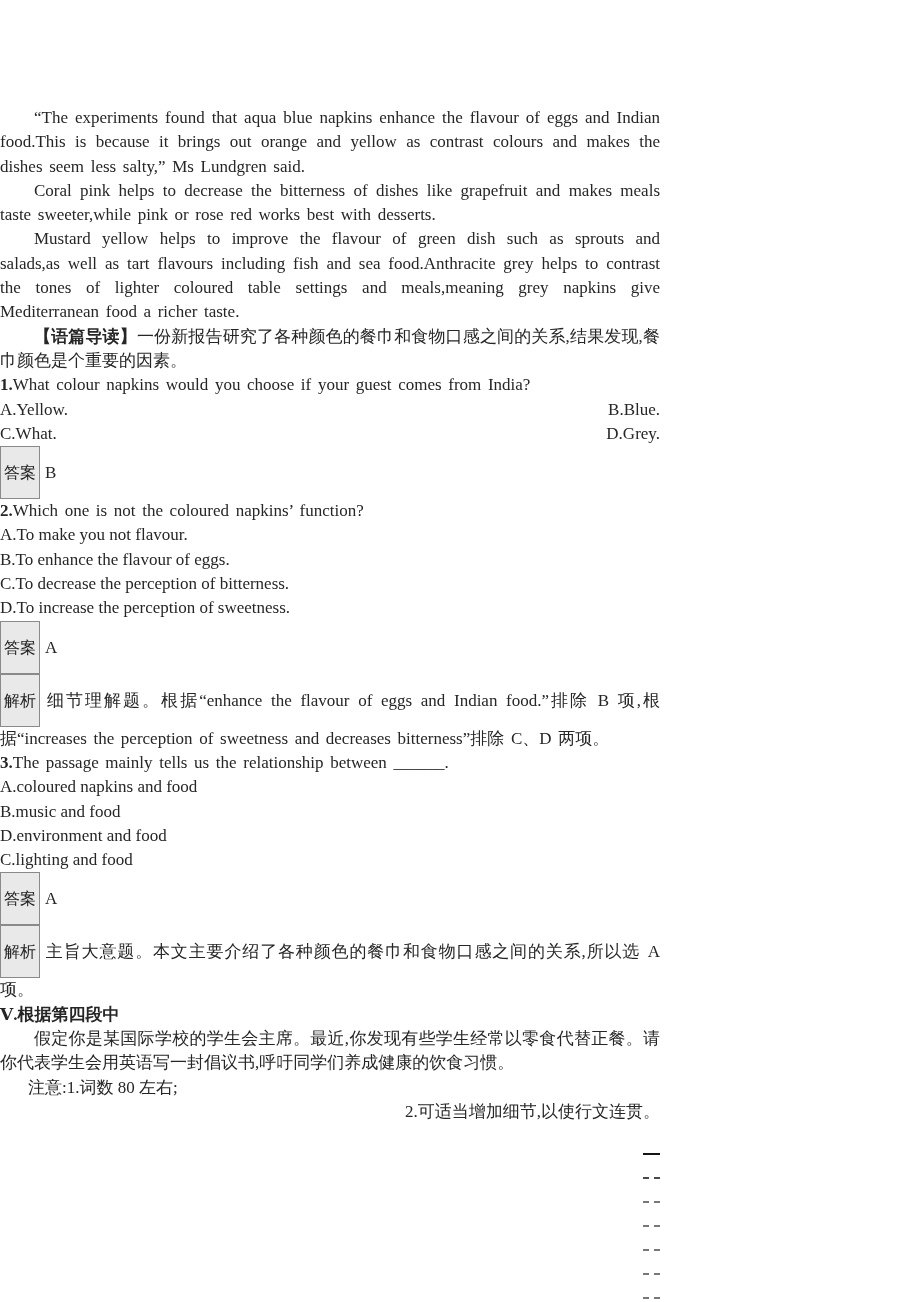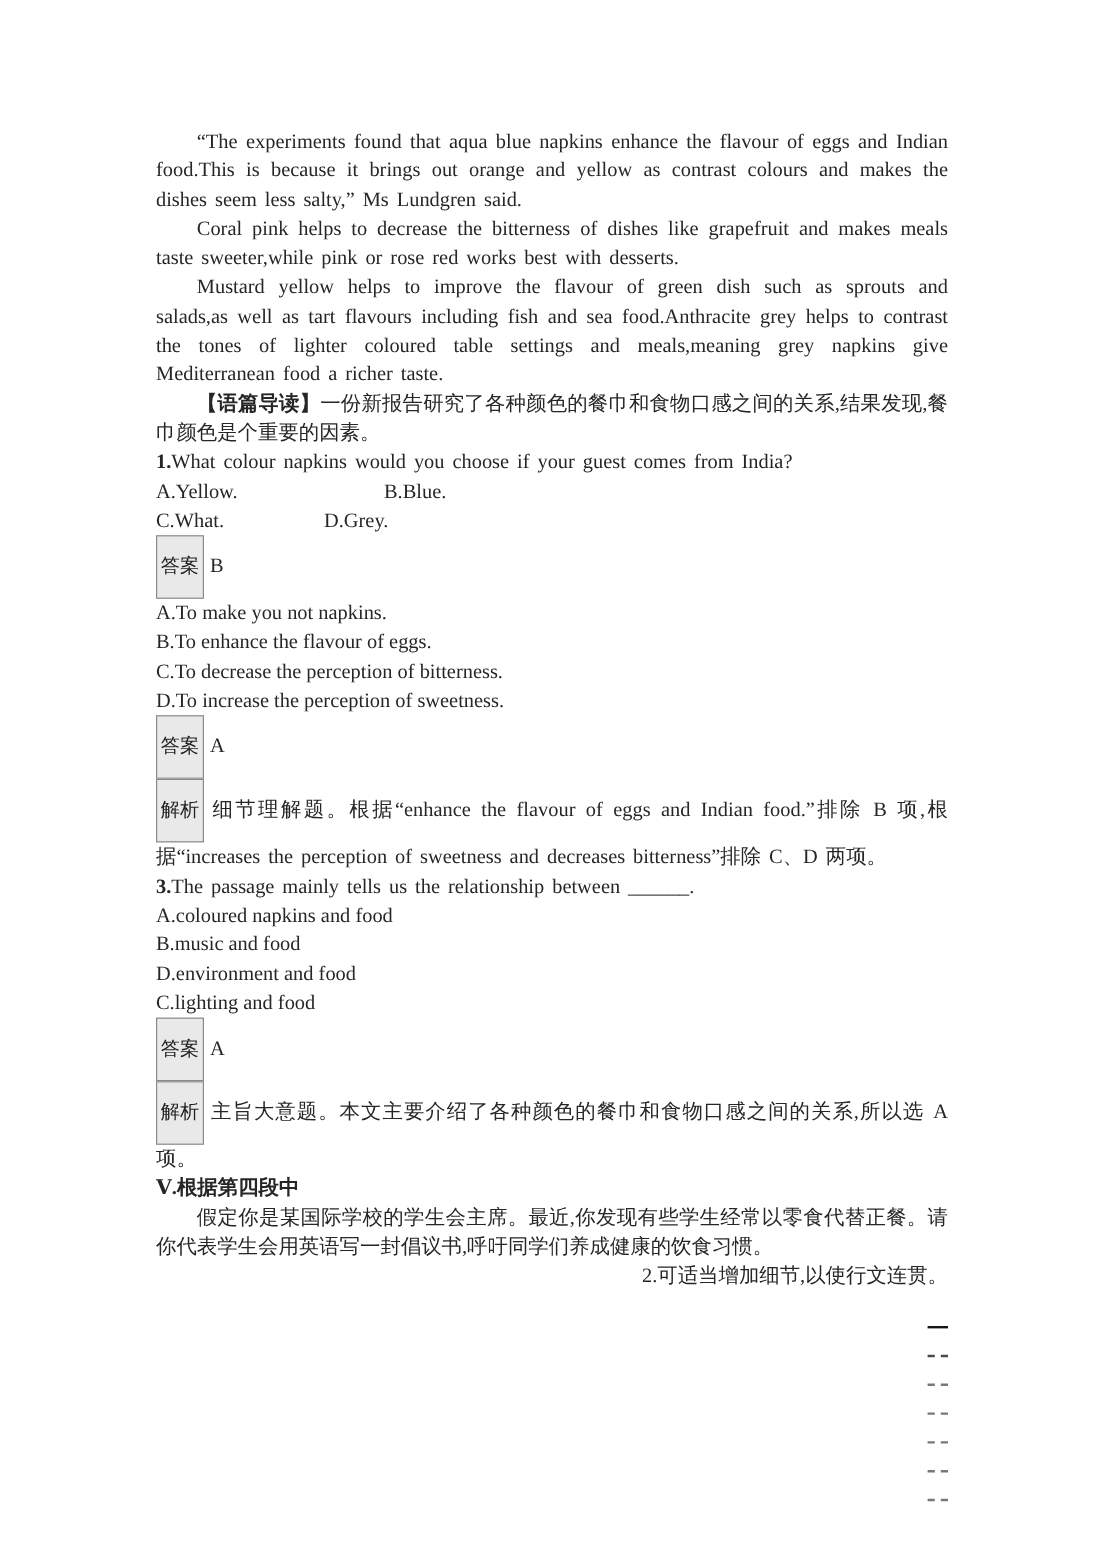--- a/index.html
+++ b/index.html
@@ -4,41 +4,40 @@
 <style>
   html,body{margin:0;padding:0;}
   body{
     width:920px;height:1302px;background:#ffffff;overflow:hidden;
     font-family:"Liberation Serif","DejaVu Serif",serif;
     color:#262626;
   }
   .content{
     position:relative;
     width:660px;
-    margin-left:130px;
     padding-top:106px;
     font-size:17px;
     line-height:24.3px;
   }
   p{margin:0;}
   .para{text-align:justify;word-spacing:0.14em;}
   .indent{text-indent:2em;}
   b,.bold{font-weight:bold;}
   .tag{
     display:inline-block;
     border:1px solid #8a8a8a;
     background:#e9e9e9;
     color:#222;
     font-size:16px;
     line-height:19px;
     padding:16px 3px;
     margin-right:5px;
     vertical-align:baseline;
   }
-  .opt-row{display:flex;}
+  .opt-row{display:flex;justify-content:space-between;}
   .opt{white-space:nowrap;}
   .w190{width:190px;}
   .w140{width:140px;}
   .section-title{font-weight:bold;}
   .note1{padding-left:28px;}
   .note2{padding-left:34px;text-align:right;}
   .write-lines{
     display:flex;flex-direction:column;align-items:flex-end;
     row-gap:22px;margin-top:29px;
   }
@@ -62,37 +61,39 @@
   <div class="opt-row">
     <span class="opt w190">A.Yellow.</span>
     <span class="opt">B.Blue.</span>
   </div>
   <div class="opt-row">
     <span class="opt w140">C.What.</span>
     <span class="opt">D.Grey.</span>
   </div>
   <p><span class="tag">答案</span><span>B</span></p>
 
-  <p>A.To make you not napkins.</p>
+  <p class="para"><b>2.</b><span>Which one is not the coloured napkins’ function?</span></p>
+  <p>A.To make you not flavour.</p>
   <p>B.To enhance the flavour of eggs.</p>
   <p>C.To decrease the perception of bitterness.</p>
   <p>D.To increase the perception of sweetness.</p>
   <p><span class="tag">答案</span><span>A</span></p>
   <p class="para"><span class="tag">解析</span><span>细节理解题。根据“enhance the flavour of eggs and Indian food.”排除 B 项,根据“increases the perception of sweetness and decreases bitterness”排除 C、D 两项。</span></p>
 
   <p class="para"><b>3.</b><span>The passage mainly tells us the relationship between ______.</span></p>
   <p>A.coloured napkins and food</p>
   <p>B.music and food</p>
   <p>D.environment and food</p>
   <p>C.lighting and food</p>
   <p><span class="tag">答案</span><span>A</span></p>
   <p class="para"><span class="tag">解析</span><span>主旨大意题。本文主要介绍了各种颜色的餐巾和食物口感之间的关系,所以选 A 项。</span></p>
 
   <p class="section-title">Ⅴ.根据第四段中</p>
   <p class="para indent">假定你是某国际学校的学生会主席。最近,你发现有些学生经常以零食代替正餐。请你代表学生会用英语写一封倡议书,呼吁同学们养成健康的饮食习惯。</p>
+  <p class="note1">注意:1.词数 80 左右;</p>
   <p class="note2">2.可适当增加细节,以使行文连贯。</p>
 
   <div class="write-lines" id="write-lines">
       <div class="dash d0"></div>
       <div class="dash d1"></div>
       <div class="dash d2"></div>
       <div class="dash d2"></div>
       <div class="dash d2"></div>
       <div class="dash d2"></div>
       <div class="dash d2"></div>

